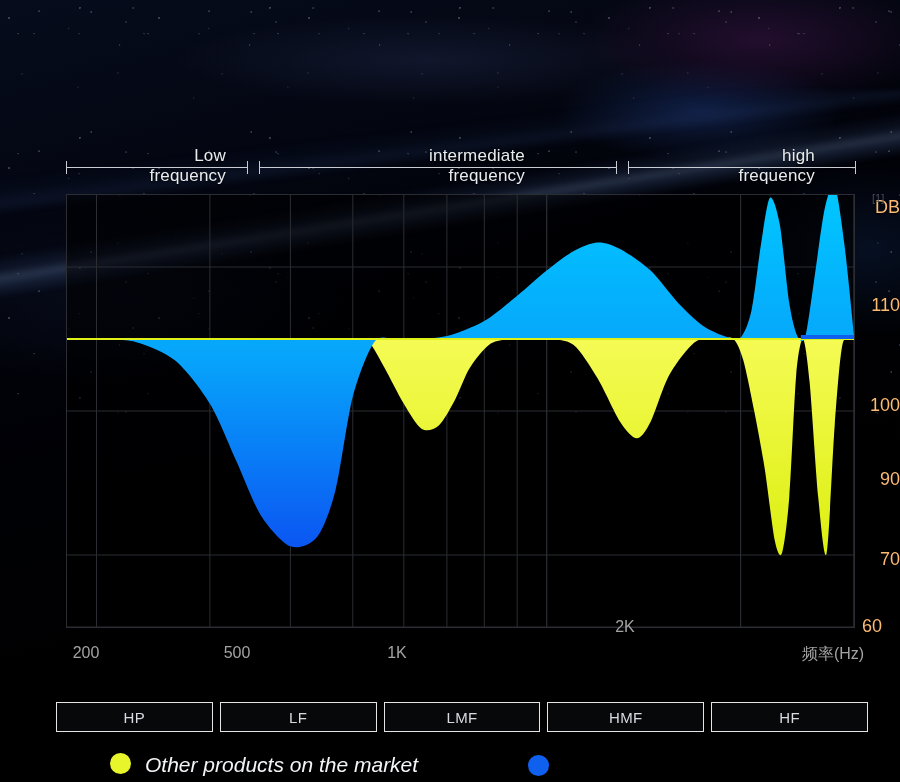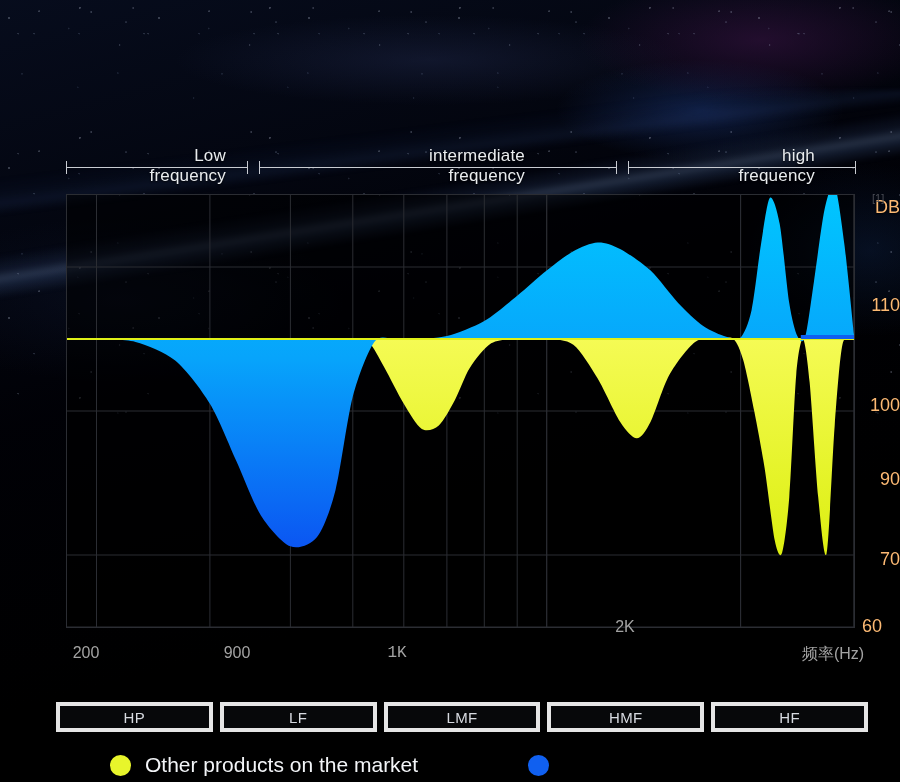--- a/index.html
+++ b/index.html
@@ -130,40 +130,40 @@
   #eq-buttons {
     position: absolute;
     left: 56px; top: 702px;
     width: 812px; height: 30px;
     display: flex;
     gap: 7px;
   }
   .eq-btn {
     flex: 1 1 0;
     height: 30px;
-    border: 4px solid #e5e5e5;
+    border: 1px solid #e5e5e5;
     background: rgba(8,9,12,.85);
     color: #d7dae0;
     font-size: 15px;
     letter-spacing: .4px;
     display: flex;
     align-items: center;
     justify-content: center;
     cursor: pointer;
   }
 
   
   #legend {
     position: absolute;
     left: 0; top: 748px;
     width: 900px; height: 34px;
     display: flex;
     align-items: center;
   }
-  .legend-item { display: flex; align-items: center; }
+  .legend-item { display: flex; align-items: flex-start; font-style: italic; }
   #legend-other { position: absolute; left: 110px; }
   #legend-live  { position: absolute; left: 528px; }
   .legend-dot {
     width: 21px; height: 21px;
     border-radius: 50%;
     margin-right: 14px;
     flex: none;
   }
   .legend-text {
     color: #f2f4f7;
@@ -258,22 +258,22 @@
         <g id="curves">
             <path d="M29.47,144.00C36.70,144.00 64.41,143.59 80.47,144.00C96.54,144.41 126.83,145.66 142.89,146.88C158.96,148.10 180.56,151.21 193.90,152.64C207.23,154.07 226.45,156.96 237.02,156.96C247.58,156.96 261.57,154.48 268.48,152.64C275.39,150.80 281.03,144.71 285.79,144.00C290.55,143.29 297.60,143.52 302.09,147.60C306.58,151.68 312.57,164.13 317.49,172.80C322.41,181.47 331.50,200.13 336.79,208.80C342.08,217.47 349.88,230.94 354.84,234.00C359.80,237.06 367.13,234.48 371.80,230.40C376.47,226.32 383.38,213.36 387.79,205.20C392.20,197.04 397.76,180.86 402.91,172.80C408.07,164.74 417.47,152.40 424.17,148.32C430.87,144.24 442.35,144.61 450.21,144.00C458.08,143.39 471.73,143.18 479.68,144.00C487.64,144.82 499.12,144.15 506.34,149.76C513.57,155.37 524.06,172.69 530.68,183.60C537.30,194.51 547.54,218.33 553.07,226.80C558.61,235.27 565.45,243.36 569.78,243.36C574.11,243.36 579.02,235.78 583.62,226.80C588.23,217.82 595.97,191.32 602.28,180.00C608.58,168.68 621.11,151.98 628.12,146.88C635.13,141.78 646.33,144.41 651.77,144.00C657.21,143.59 663.01,140.94 666.50,144.00C669.98,147.06 673.43,155.40 676.36,165.60C679.30,175.80 684.21,200.70 687.23,216.00C690.25,231.30 694.78,255.24 697.69,273.60C700.60,291.96 705.30,333.67 707.77,345.60C710.23,357.53 713.05,363.96 715.10,357.84C717.15,351.72 720.24,327.59 722.24,302.40C724.24,277.21 727.25,202.44 729.20,180.00C731.15,157.56 734.10,142.98 736.00,144.00C737.90,145.02 740.47,164.76 742.63,187.20C744.79,209.64 748.84,278.12 751.24,302.40C753.64,326.68 757.26,368.76 759.59,358.56C761.92,348.36 765.44,260.08 767.70,230.40C769.97,200.72 772.85,161.28 775.58,149.04C778.31,136.80 785.38,144.71 787.00,144.00L787.00,144.00L29.47,144.00Z" fill="url(#gradYellow)"></path>
             <path d="M29.47,144.00C35.01,144.41 57.42,143.82 68.57,146.88C79.72,149.94 97.66,156.83 108.19,165.60C118.72,174.37 134.20,194.52 142.89,208.80C151.59,223.08 162.33,250.59 169.56,266.40C176.78,282.21 186.27,308.36 193.90,320.40C201.52,332.44 215.42,348.30 223.37,351.36C231.32,354.42 243.64,349.96 250.03,342.00C256.42,334.04 263.41,315.09 268.48,295.20C273.55,275.31 280.29,222.61 285.79,201.60C291.29,180.59 301.43,155.04 307.32,146.88C313.20,138.72 321.83,144.41 327.31,144.00C332.78,143.59 338.51,144.41 345.96,144.00C353.41,143.59 369.81,143.67 379.91,141.12C390.01,138.57 407.30,131.71 417.26,126.00C427.22,120.29 441.37,107.94 450.21,100.80C459.05,93.66 471.73,81.92 479.68,75.60C487.64,69.28 499.12,60.14 506.34,56.16C513.57,52.18 524.06,47.83 530.68,47.52C537.30,47.21 545.58,50.02 553.07,54.00C560.57,57.98 575.39,67.95 583.62,75.60C591.85,83.25 603.71,100.15 611.16,108.00C618.61,115.85 629.42,126.25 636.23,131.04C643.04,135.83 653.94,140.21 659.23,141.84C664.52,143.47 669.99,146.33 673.58,142.56C677.17,138.79 681.68,128.26 684.55,115.20C687.42,102.14 691.23,66.31 693.81,50.40C696.39,34.49 700.10,5.94 702.77,2.88C705.44,-0.18 709.92,13.91 712.67,28.80C715.43,43.69 719.74,92.09 722.24,108.00C724.74,123.91 728.08,136.33 730.35,141.12C732.61,145.91 735.87,149.59 738.23,141.84C740.58,134.09 744.24,104.45 746.97,86.40C749.70,68.35 754.59,27.97 757.53,14.40C760.46,0.83 764.87,-14.46 767.70,-9.36C770.53,-4.26 774.78,29.29 777.52,50.40C780.25,71.51 785.66,127.03 787.00,139.68L787.00,144.00L29.47,144.00Z" fill="url(#gradBlue)"></path>
             <line x1="0" x2="787" y1="144.0" y2="144.0" stroke="#dff018" stroke-width="2"></line>
             <line x1="733.8" x2="787" y1="142.0" y2="142.0" stroke="#1060f0" stroke-width="4"></line>
           </g>
       </svg>
     </div>
 
     <div class="xtick" id="xtick-0" style="left:46px; top:645px; width:80px;">200</div>
-    <div class="xtick" id="xtick-1" style="left:197px; top:645px; width:80px;">900</div>
-    <div class="xtick" id="xtick-2" style="left:357px; top:645px; width:80px;font-family:Liberation Mono, monospace;">1K</div>
+    <div class="xtick" id="xtick-1" style="left:197px; top:645px; width:80px;">500</div>
+    <div class="xtick" id="xtick-2" style="left:357px; top:645px; width:80px;">1K</div>
     <div class="xtick" id="xtick-3" style="left:585px; top:619px; width:80px;">2K</div>
     <div class="xtick" style="left:773px; top:646px; width:120px; font-size:16px;">频率(Hz)</div>
   </div>
 
   <div id="eq-buttons">
       <div class="eq-btn">HP</div>
       <div class="eq-btn">LF</div>
       <div class="eq-btn">LMF</div>
       <div class="eq-btn">HMF</div>
       <div class="eq-btn">HF</div>

